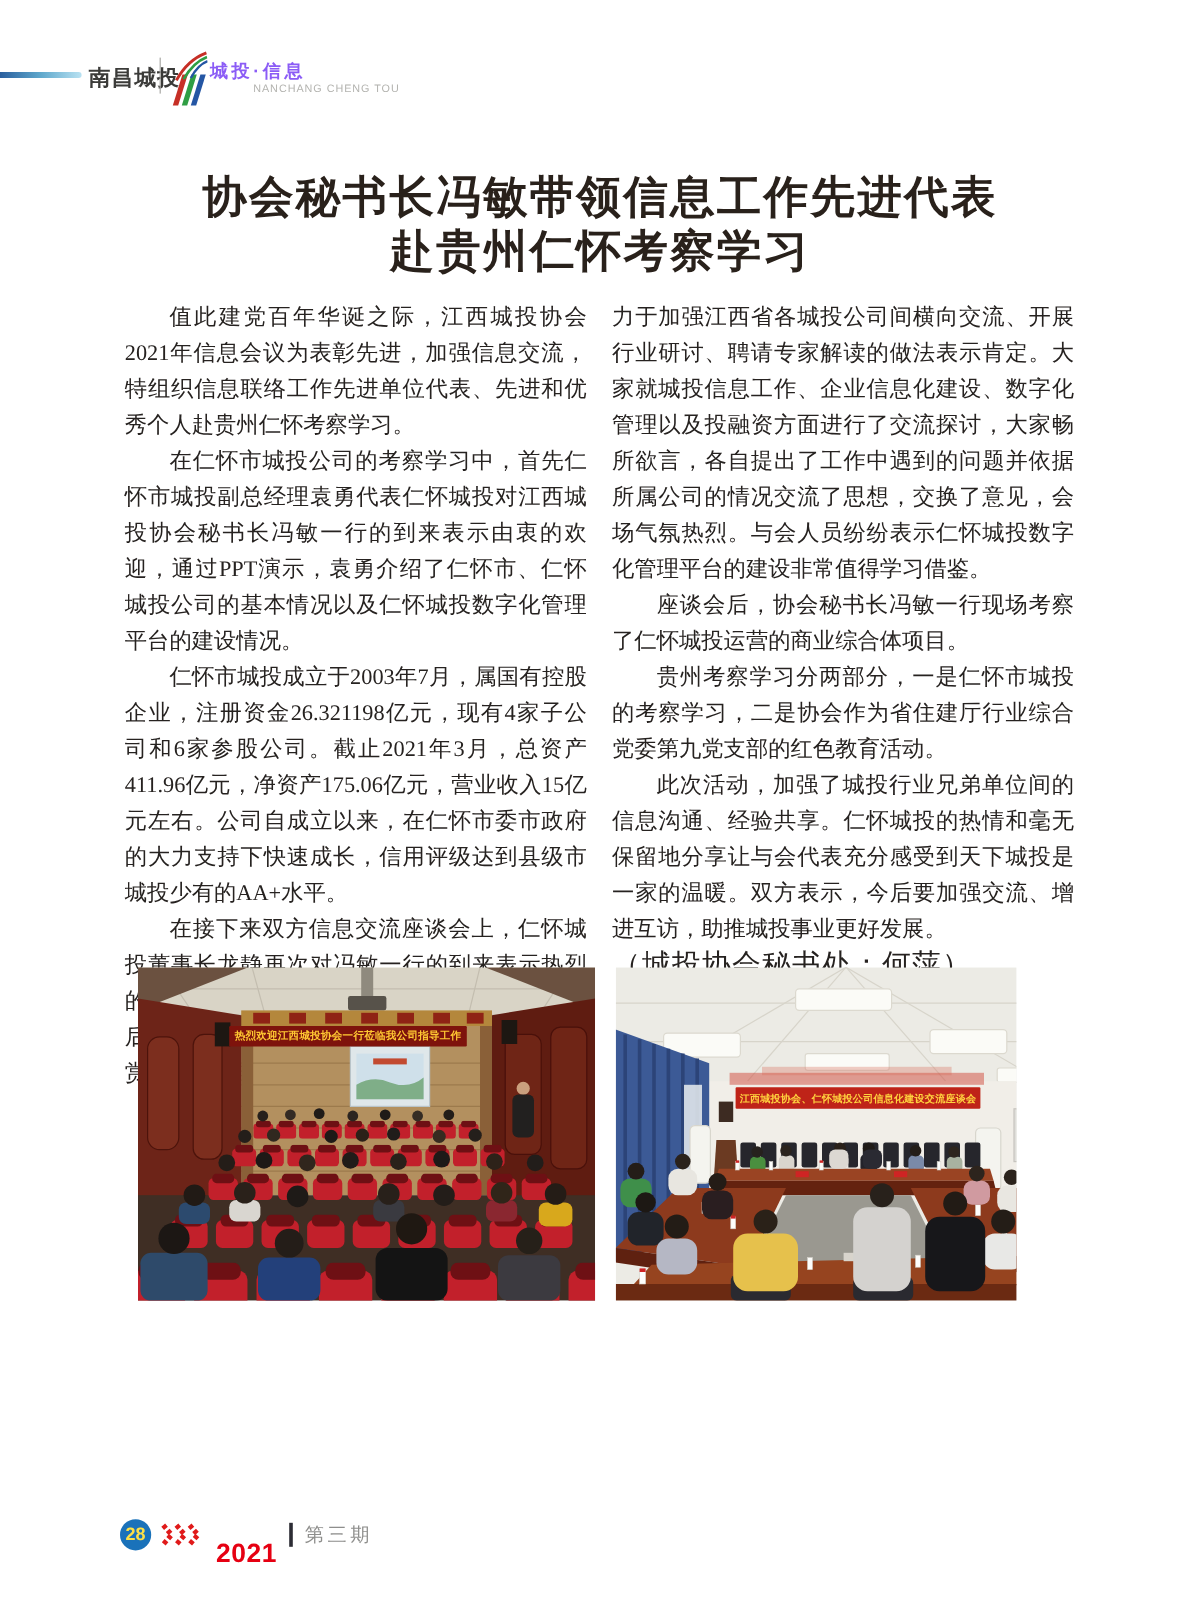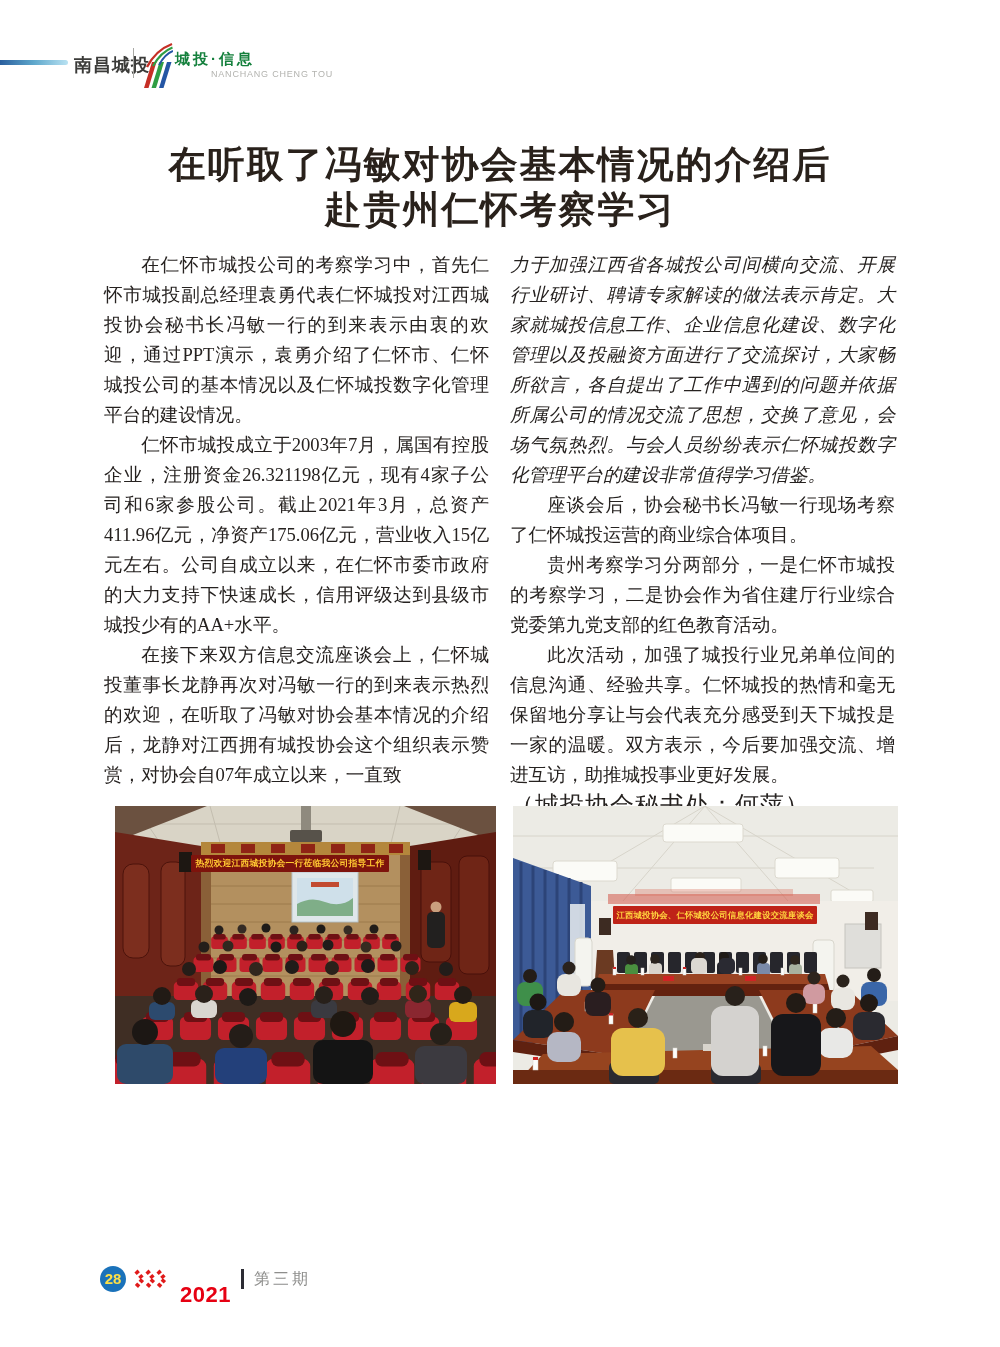--- a/index.html
+++ b/index.html
@@ -5,37 +5,37 @@
   html,body{margin:0;padding:0;background:#ffffff;}
   .page{position:relative;width:1000px;height:1347px;background:#ffffff;overflow:hidden;
         font-family:"Liberation Sans","DejaVu Sans",sans-serif;}
 
   
   .hdr-line{position:absolute;left:0;top:60px;width:68px;height:5px;border-radius:0 3px 3px 0;
             background:linear-gradient(to right,#2a5f9e,#5fa8cc,#b9e2f2);}
   .hdr-brand{position:absolute;left:74px;top:53px;font-size:18px;font-weight:bold;color:#3b3b39;letter-spacing:1px;}
   .hdr-div{position:absolute;left:133px;top:48px;width:1px;height:30px;background:#a9a9a5;}
   .hdr-logo{position:absolute;left:141px;top:41px;}
-  .hdr-title{position:absolute;left:175px;top:50px;font-size:15px;font-weight:bold;color:#15803d;letter-spacing:3px;}
+  .hdr-title{position:absolute;left:175px;top:50px;font-size:15px;font-weight:bold;color:#8b5cf6;letter-spacing:3px;}
   .hdr-sub{position:absolute;left:175px;top:69px;font-size:9px;color:#b3b3af;letter-spacing:0.8px;padding-left:36px;}
 
   
   .title{position:absolute;left:0;top:142px;width:1000px;text-align:center;
          font-weight:900;color:#29211b;font-size:37px;line-height:45px;letter-spacing:2px;}
   .columns{position:absolute;left:104px;top:250px;width:791px;display:flex;gap:21px;}
   .col{width:385px;font-family:"Liberation Serif","DejaVu Serif",serif;font-size:18.6px;
        line-height:30px;color:#262220;text-align:justify;}
   .col p{margin:0;text-indent:2em;}
-  .col p.cont{text-indent:0;font-style:italic;}
+  .col p.cont{text-indent:0;}
   .col p.byline{text-indent:0;text-align:left;font-size:24px;padding-right:2px;letter-spacing:1px;}
 
   
   .photo{position:absolute;overflow:hidden;}
   .photo-left{left:103px;top:806px;width:381px;height:278px;padding-left:12px;}
-  .photo-right{left:513px;top:806px;width:385px;height:278px;}
+  .photo-right{left:513px;top:806px;width:334px;height:278px;}
   .photo svg{display:block;}
   .banner{position:absolute;text-align:center;font-weight:bold;white-space:nowrap;overflow:hidden;}
   .banner-left{left:88px;top:49px;width:198px;height:17px;line-height:17px;background:#7e130c;
                color:#ffc832;font-size:8.8px;letter-spacing:0.2px;border-radius:1px;}
   .banner-right{left:100px;top:100px;width:204px;height:18px;line-height:18px;background:#bf2318;
                 color:#ffd23e;font-size:8.4px;letter-spacing:0.2px;border-radius:1px;}
 
   
   .footer{position:absolute;left:100px;top:1250px;display:flex;align-items:center;gap:8px;}
   .page-circle{width:26px;height:26px;border-radius:50%;background:#1a72ba;color:#fde047;
@@ -59,26 +59,27 @@
       <path d="M18,47 L26,21 L30.5,21 L22.5,47 Z" fill="#2456a4"></path>
       <path d="M6,26 Q15,9 31,3" stroke="#c62f26" stroke-width="2.4" fill="none"></path>
       <path d="M12,25 Q20,11 31.5,6.5" stroke="#2f9e44" stroke-width="2.2" fill="none"></path>
       <path d="M18,24 Q24,13 32,10" stroke="#2456a4" stroke-width="2" fill="none"></path>
     </svg>
   </div>
   <div class="hdr-title">城投·信息</div>
   <div class="hdr-sub">NANCHANG CHENG TOU</div>
 
   <div class="title">
-    <div>在听取了冯敏对协会基本情况的介绍后</div>
+    <div>协会秘书长冯敏带领信息工作先进代表</div>
     <div>赴贵州仁怀考察学习</div>
   </div>
 
   <div class="columns">
     <div class="col">
+      <p>值此建党百年华诞之际，江西城投协会2021年信息会议为表彰先进，加强信息交流，特组织信息联络工作先进单位代表、先进和优秀个人赴贵州仁怀考察学习。</p>
       <p>在仁怀市城投公司的考察学习中，首先仁怀市城投副总经理袁勇代表仁怀城投对江西城投协会秘书长冯敏一行的到来表示由衷的欢迎，通过PPT演示，袁勇介绍了仁怀市、仁怀城投公司的基本情况以及仁怀城投数字化管理平台的建设情况。</p>
       <p>仁怀市城投成立于2003年7月，属国有控股企业，注册资金26.321198亿元，现有4家子公司和6家参股公司。截止2021年3月，总资产411.96亿元，净资产175.06亿元，营业收入15亿元左右。公司自成立以来，在仁怀市委市政府的大力支持下快速成长，信用评级达到县级市城投少有的AA+水平。</p>
       <p>在接下来双方信息交流座谈会上，仁怀城投董事长龙静再次对冯敏一行的到来表示热烈的欢迎，在听取了冯敏对协会基本情况的介绍后，龙静对江西拥有城投协会这个组织表示赞赏，对协会自07年成立以来，一直致</p>
     </div>
     <div class="col">
       <p class="cont">力于加强江西省各城投公司间横向交流、开展行业研讨、聘请专家解读的做法表示肯定。大家就城投信息工作、企业信息化建设、数字化管理以及投融资方面进行了交流探讨，大家畅所欲言，各自提出了工作中遇到的问题并依据所属公司的情况交流了思想，交换了意见，会场气氛热烈。与会人员纷纷表示仁怀城投数字化管理平台的建设非常值得学习借鉴。</p>
       <p>座谈会后，协会秘书长冯敏一行现场考察了仁怀城投运营的商业综合体项目。</p>
       <p>贵州考察学习分两部分，一是仁怀市城投的考察学习，二是协会作为省住建厅行业综合党委第九党支部的红色教育活动。</p>
       <p>此次活动，加强了城投行业兄弟单位间的信息沟通、经验共享。仁怀城投的热情和毫无保留地分享让与会代表充分感受到天下城投是一家的温暖。双方表示，今后要加强交流、增进互访，助推城投事业更好发展。</p>
       <p class="byline">（城投协会秘书处：何萍）</p>

